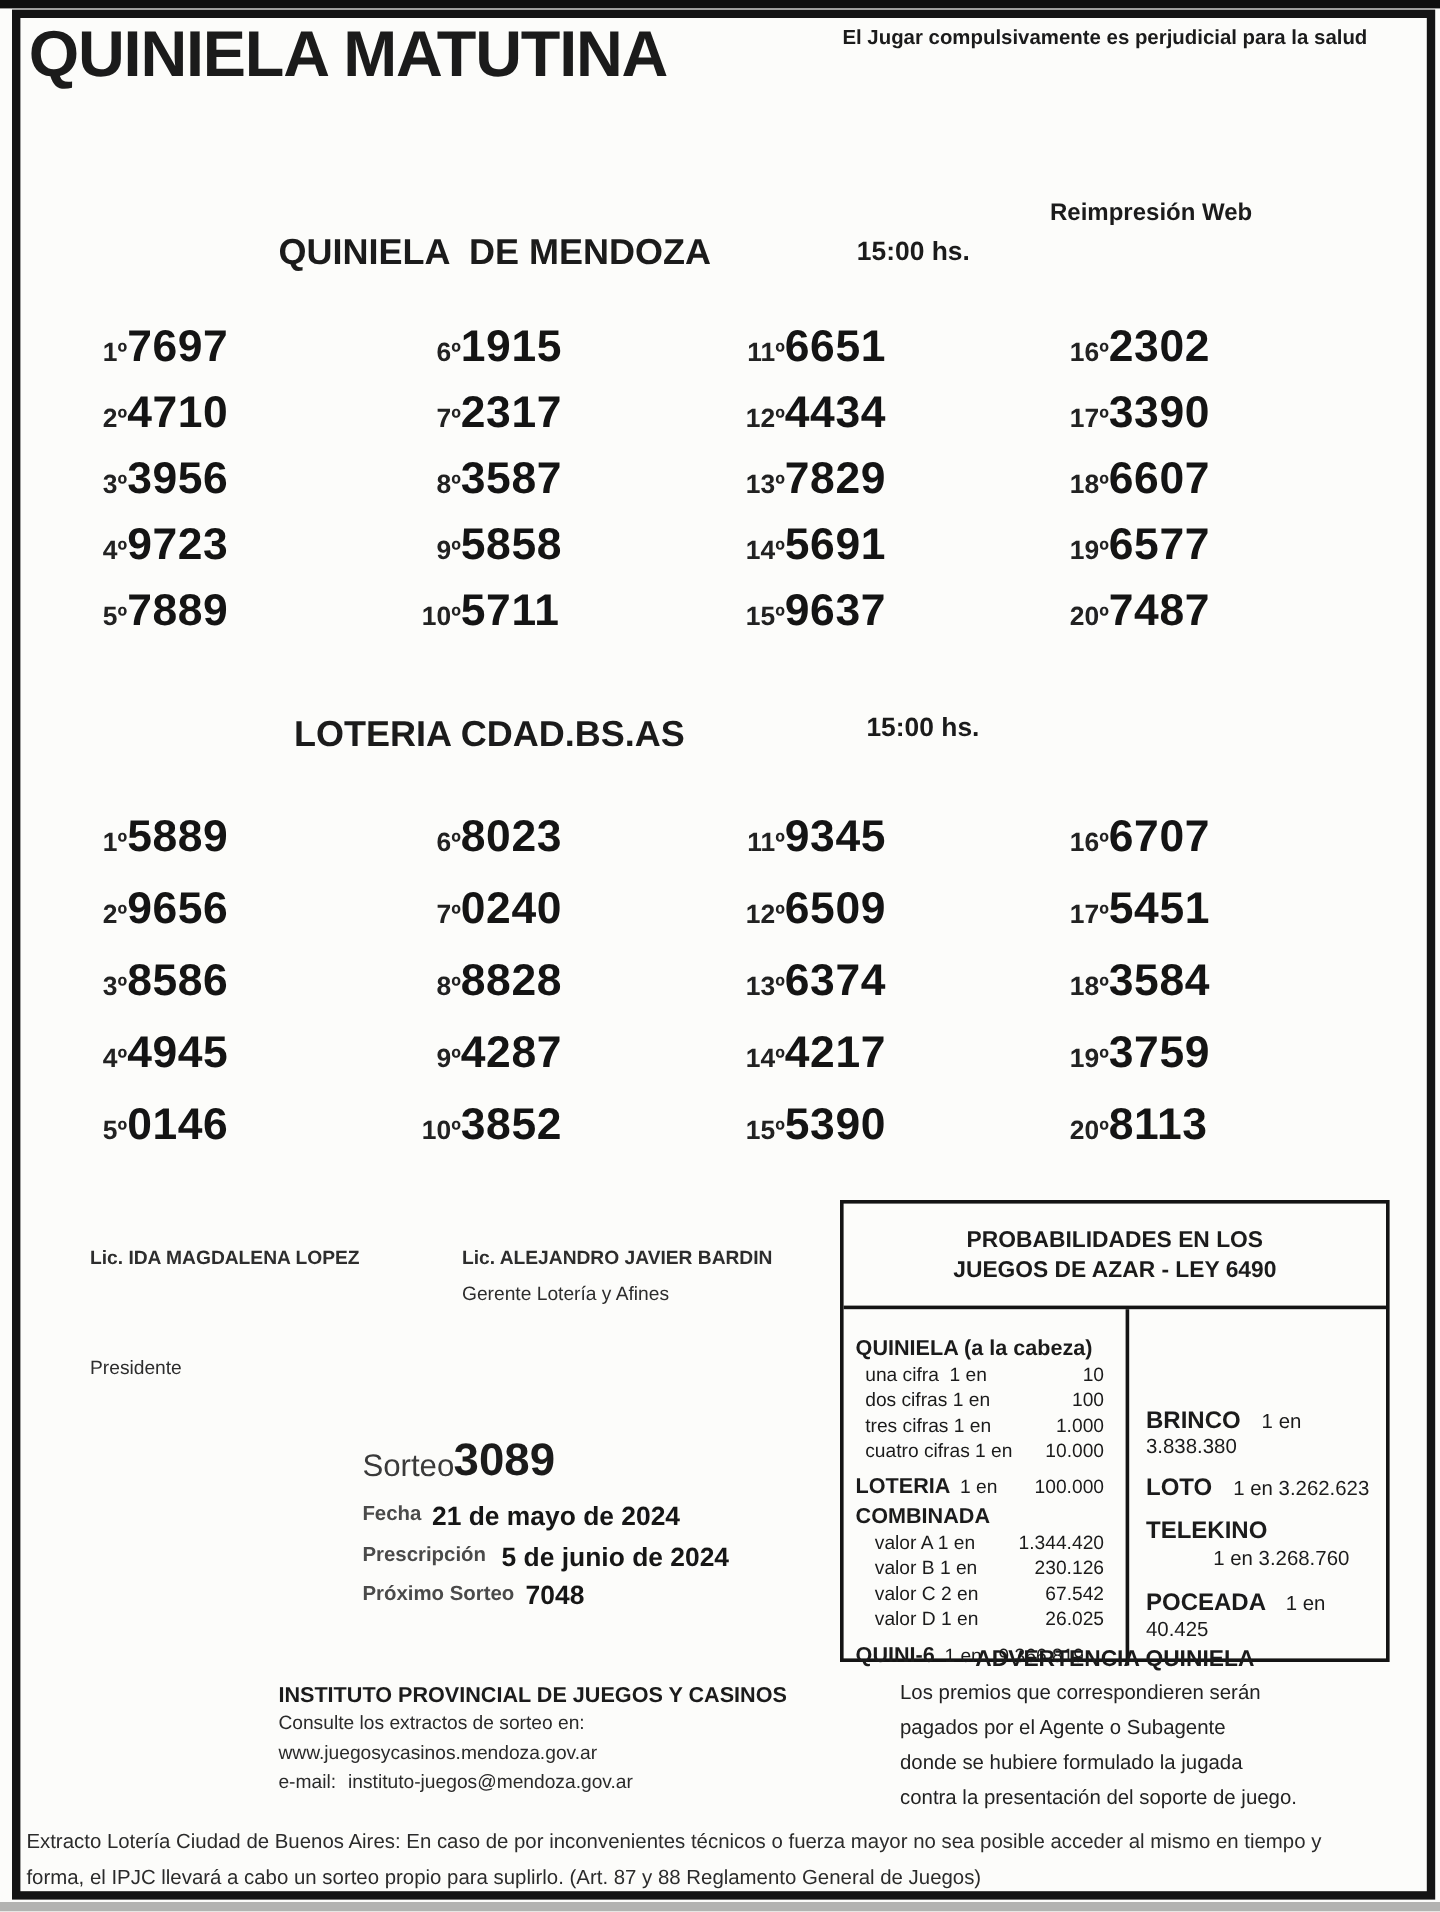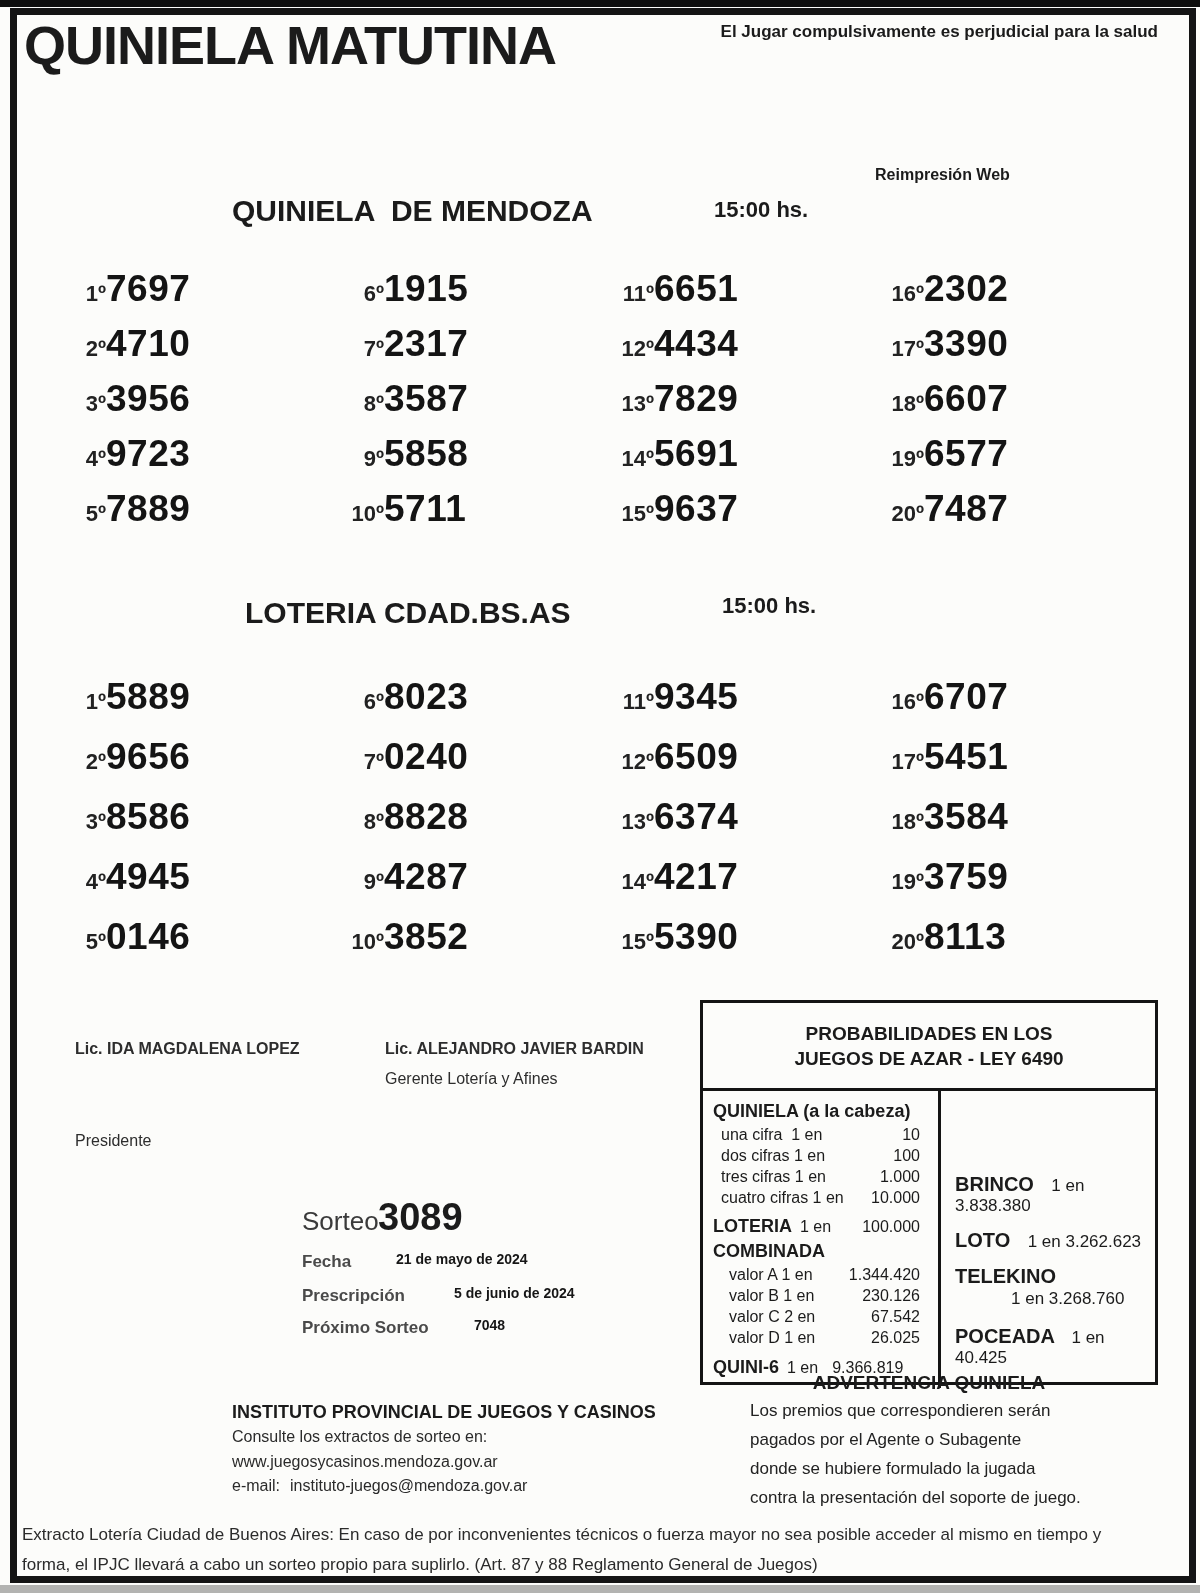--- a/index.html
+++ b/index.html
@@ -10,22 +10,22 @@
     background:#fcfcfa; overflow:hidden;
   }
   .top-strip { position:absolute; left:0; top:0; width:100%; height:7px; background:#0e0e0e; }
   .bottom-strip { position:absolute; left:0; top:1585px; width:100%; height:8px; background:#b3b3b1; }
   .page-border {
     position:absolute; left:10px; top:8px; width:1186px; height:1575px;
     border:7px solid #141414;
   }
   .abs { position:absolute; }
   .doc-title { left:24px; top:14px; font-size:54px; font-weight:bold; letter-spacing:-1px; }
-  .health-warning { left:702px; top:22px; width:456px; font-size:17px; font-weight:bold; text-align:right; }
-  .reprint { left:875px; top:166px; font-size:16px; font-weight:bold; }
+  .health-warning { left:702px; top:22px; width:456px; font-size:17px; font-weight:bold; }
+  .reprint { left:875px; top:166px; font-size:20px; font-weight:bold; }
   .section-title { font-size:30px; font-weight:bold; white-space:pre; }
   .section-time { font-size:22px; font-weight:bold; }
   .mendoza-title { left:232px; top:194px; }
   .mendoza-time { left:714px; top:197px; }
   .bsas-title { left:245px; top:596px; }
   .bsas-time { left:722px; top:593px; }
 
   .results-grid {
     display:grid; grid-auto-flow:column;
     grid-auto-columns:278px 270px 270px 282px;
@@ -35,34 +35,34 @@
   .result { display:flex; align-items:baseline; }
   .result .pos { width:46px; text-align:right; font-size:22px; font-weight:bold; color:#222; }
   .result .num { font-size:37px; font-weight:bold; letter-spacing:0.5px; color:#141414; }
 
   .sig-name { font-size:16px; font-weight:bold; color:#2d2d2d; }
   .sig-role { font-size:16px; color:#2d2d2d; }
 
   .sorteo-label { left:302px; top:1206px; font-size:26px; color:#3a3a3a; }
   .sorteo-number { left:378px; top:1196px; font-size:38px; font-weight:bold; }
   .draw-label { font-size:17px; font-weight:bold; color:#4a4a4a; }
-  .draw-value { font-size:14px; font-weight:bold; color:#161616;margin-left:36px; }
+  .draw-value { font-size:22px; font-weight:bold; color:#161616; }
 
   .prob-box {
     left:700px; top:1000px; width:458px; height:385px;
     border:3px solid #141414; background:#fcfcfa;
   }
   .prob-header {
     height:88px; border-bottom:3px solid #141414;
     display:flex; flex-direction:column; justify-content:center; align-items:center;
     font-size:19px; font-weight:bold; line-height:25px; text-align:center;
   }
   .prob-body { position:relative; height:297px; }
   .prob-divider { position:absolute; left:235px; top:0; bottom:0; width:3px; background:#141414; }
-  .prob-left { position:absolute; left:0; top:0; width:225px; padding:10px 8px 0 10px; }
+  .prob-left { position:absolute; left:0; top:0; width:225px; padding:22px 8px 0 10px; }
   .prob-subhead { font-size:18px; font-weight:bold; margin-bottom:2px; }
   .prob-row { display:flex; justify-content:space-between; font-size:16px; line-height:21px; }
   .prob-row .plabel { padding-left:8px; white-space:pre; }
   .prob-row.indent .plabel { padding-left:16px; }
   .prob-row .pvalue { white-space:pre; }
   .prob-inline-row { display:flex; align-items:baseline; font-size:16px; margin-top:8px; }
   .prob-inline-row .pname { font-size:18px; font-weight:bold; }
   .prob-inline-row .pmid { margin-left:8px; }
   .prob-inline-row .pvalue { margin-left:auto; }
   .combinada-head { margin-top:4px; }

